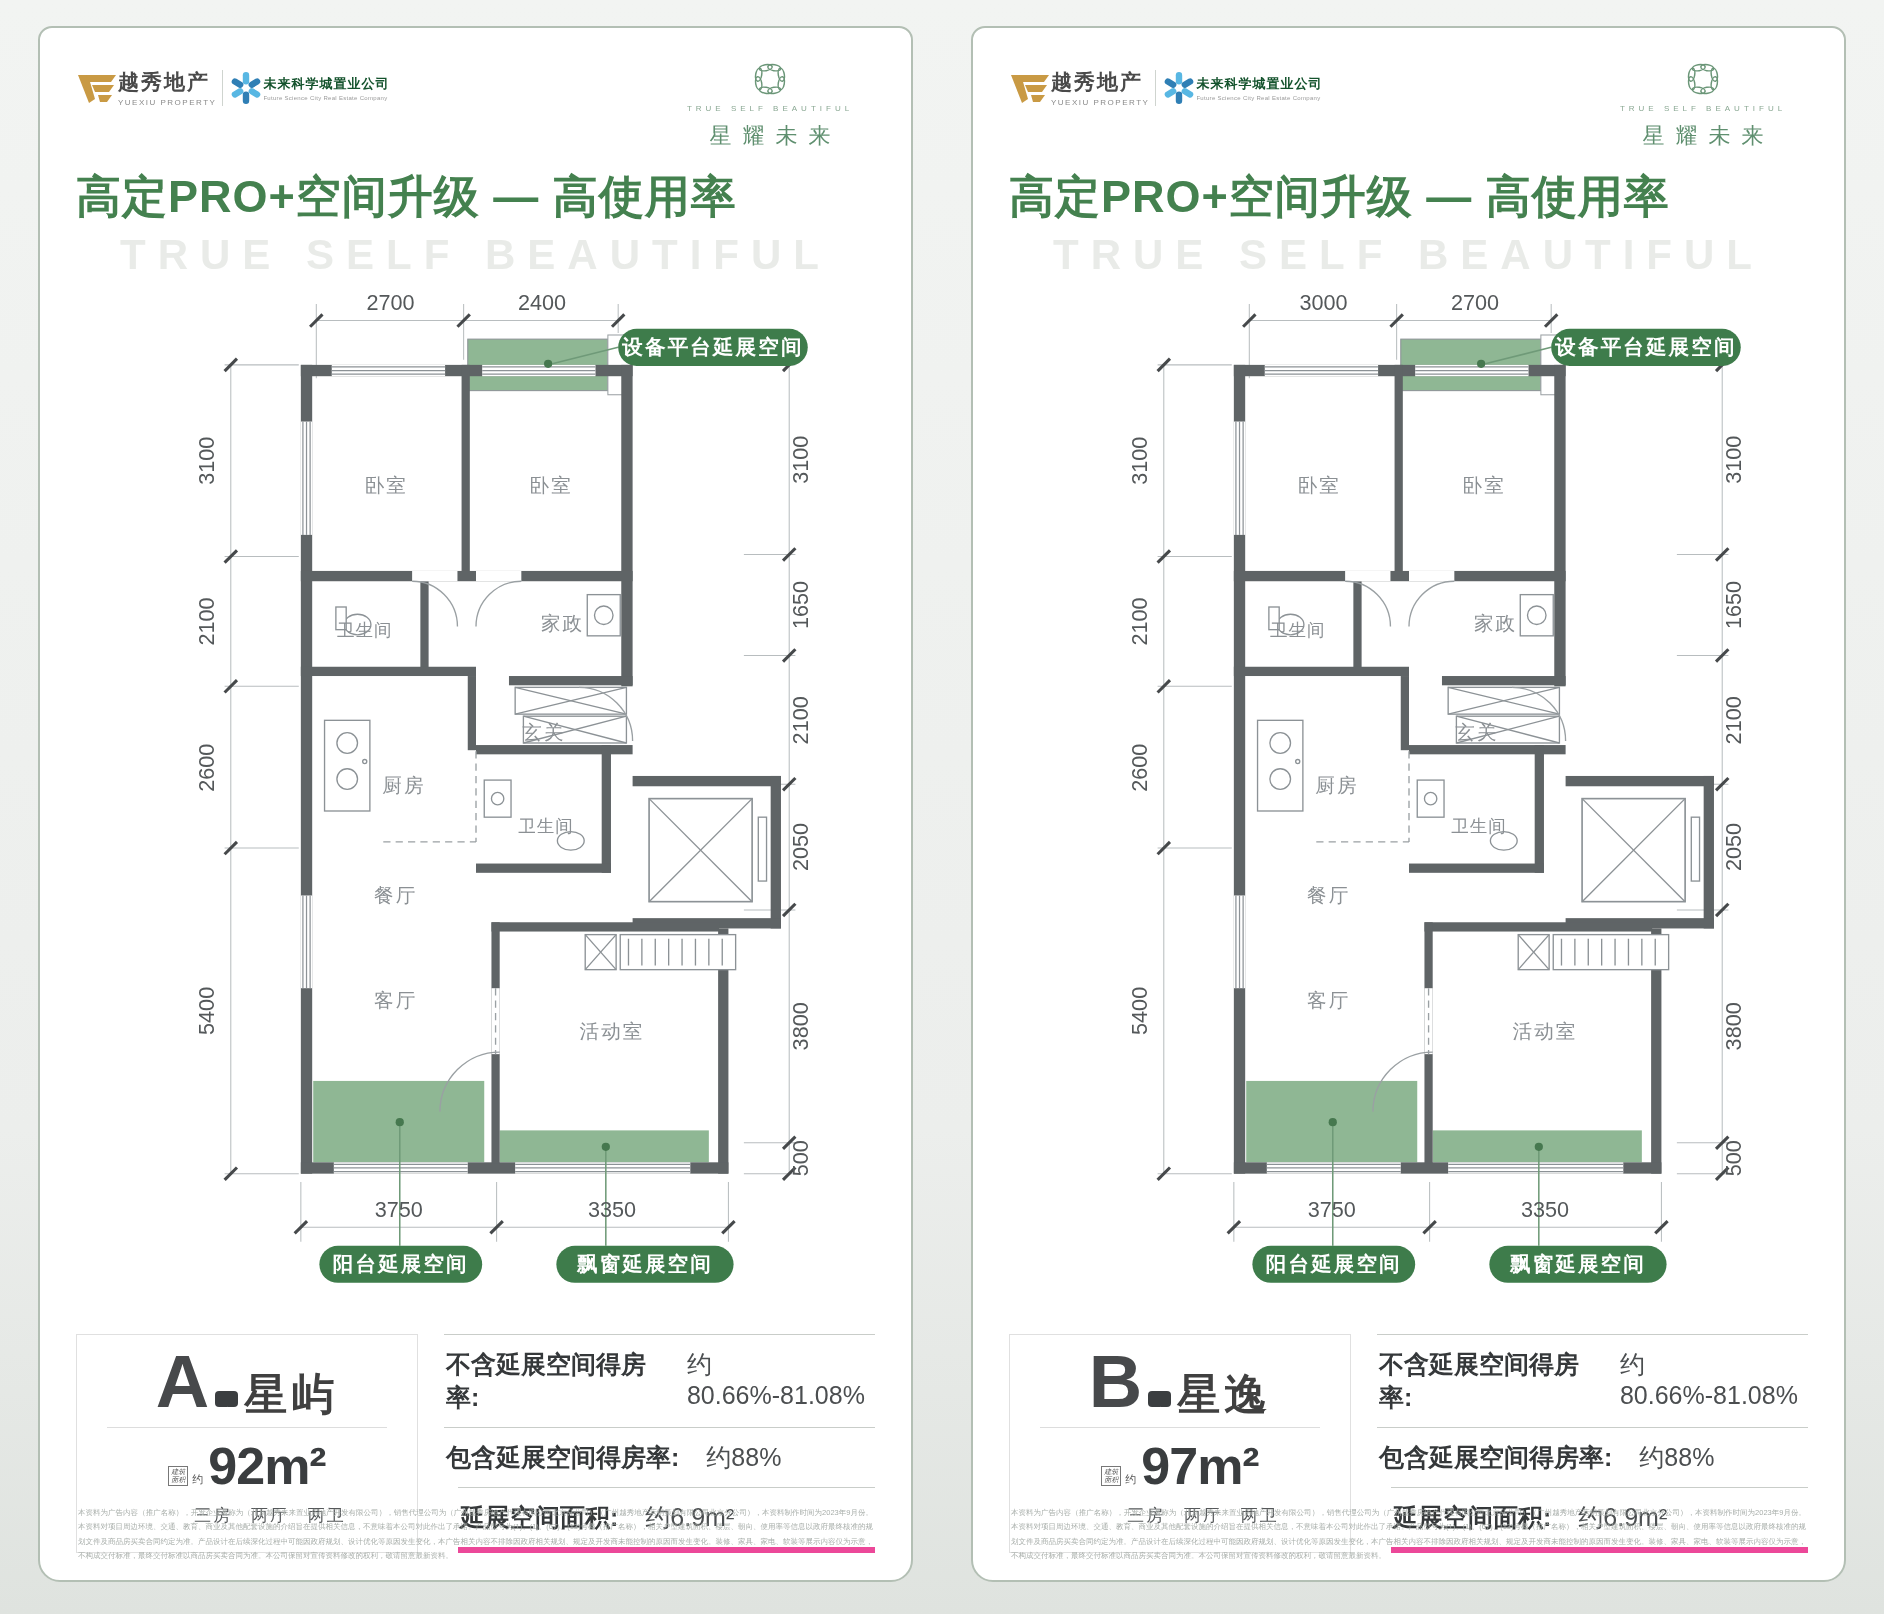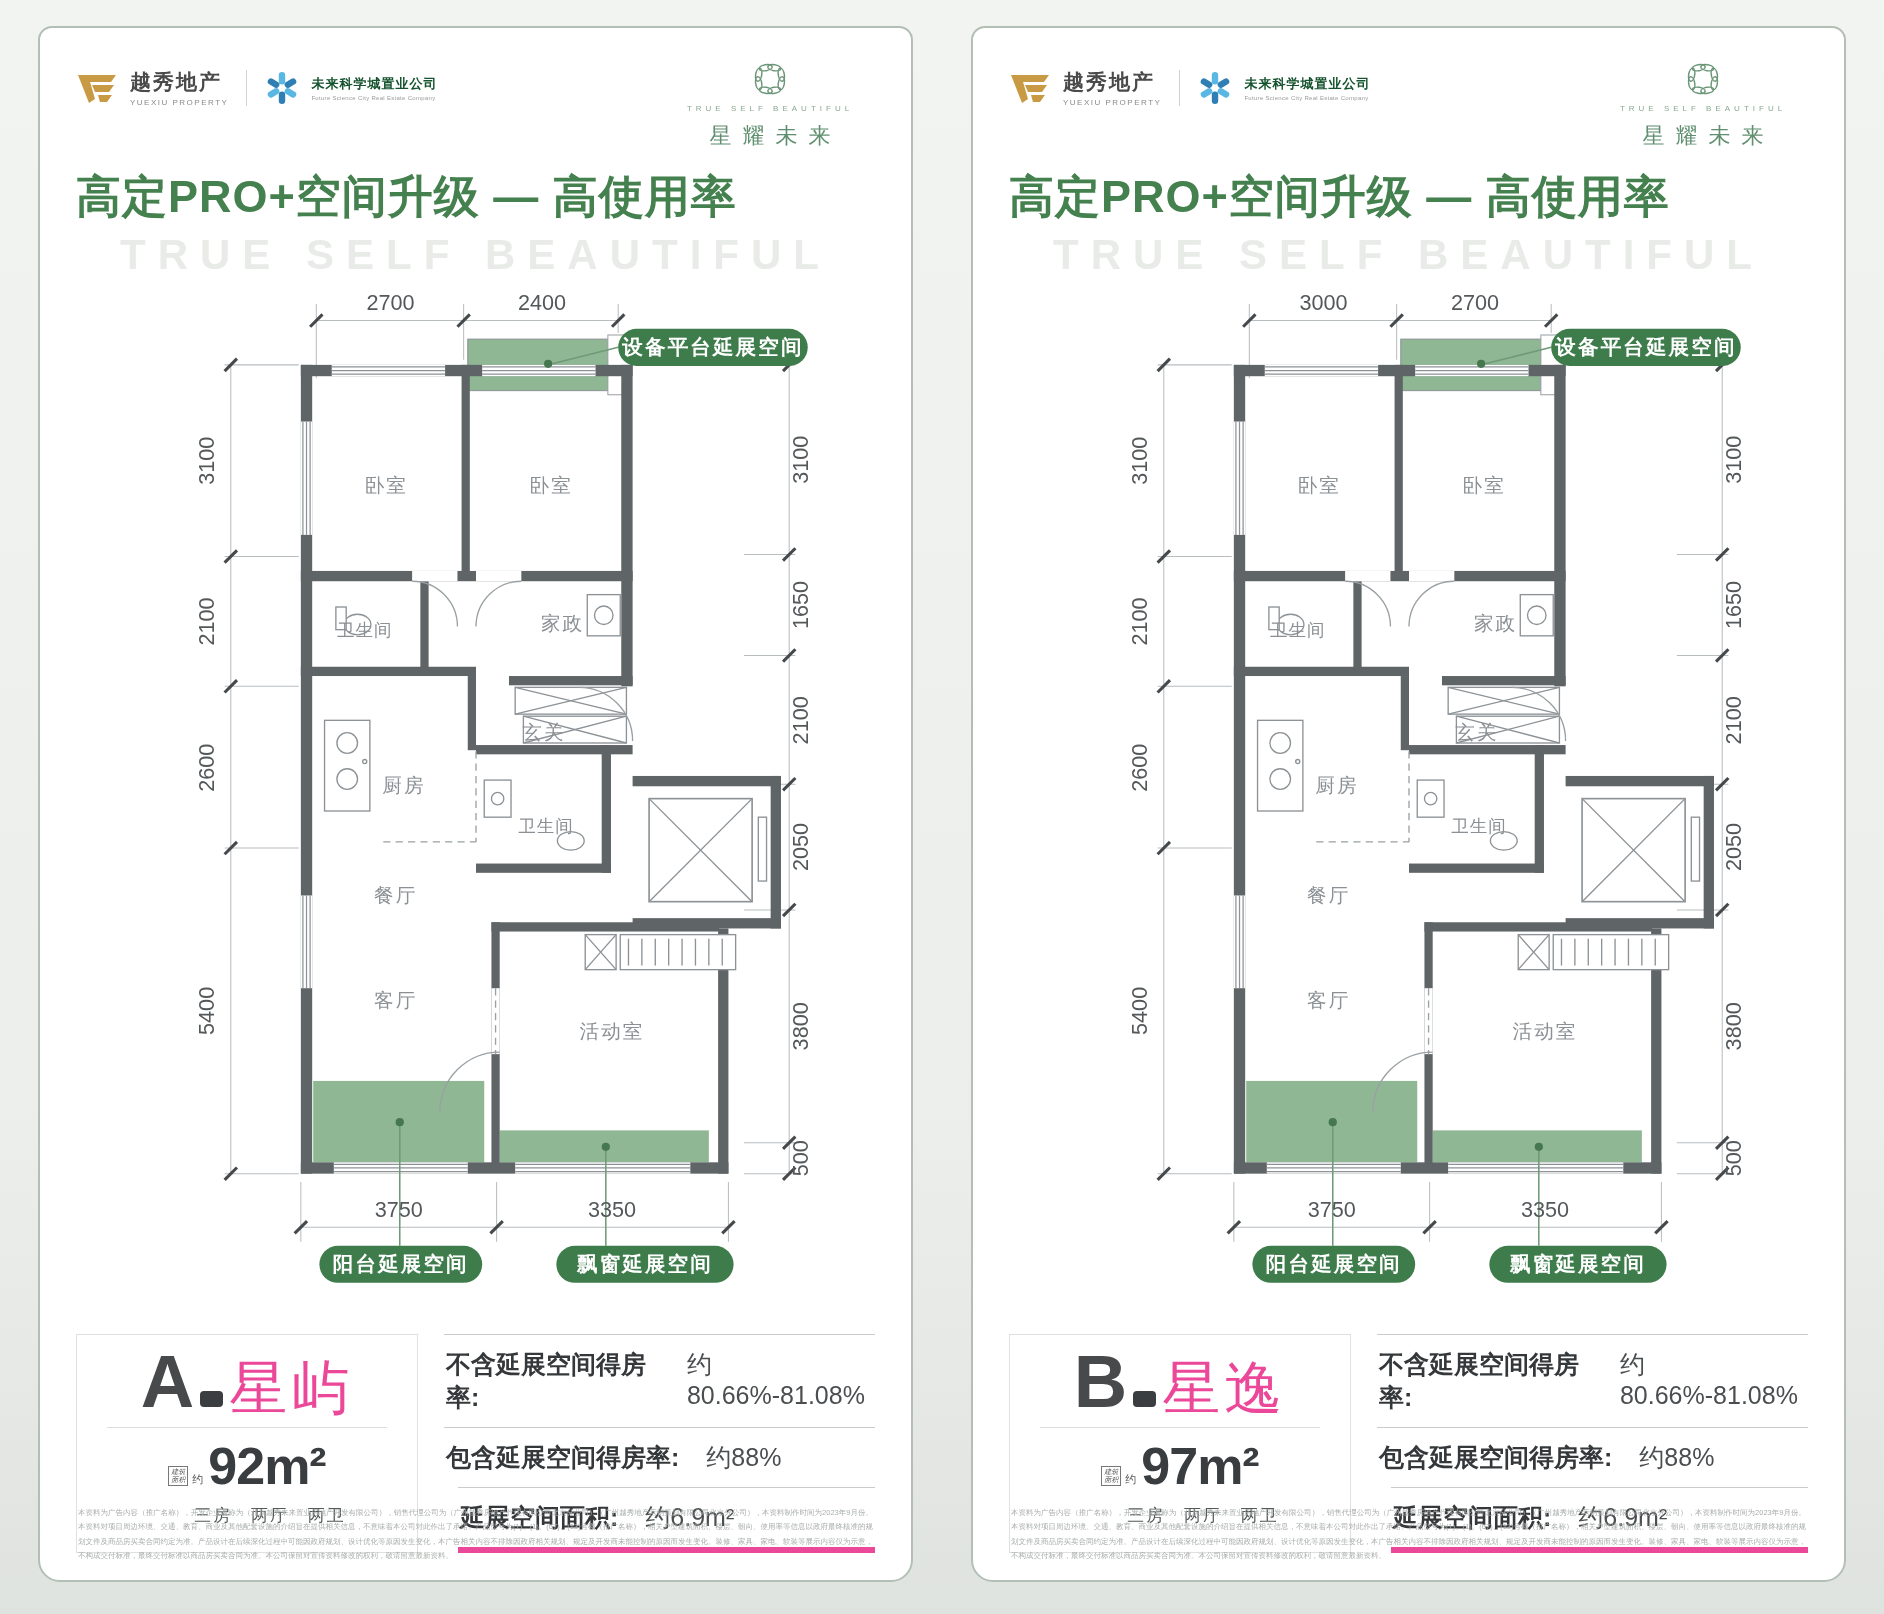--- a/index.html
+++ b/index.html
@@ -11,21 +11,21 @@
   }
   .wrap{display:flex;gap:58px;padding:26px 38px;box-sizing:border-box;}
   .card{
     position:relative;flex:1;height:1556px;box-sizing:border-box;
     background:#fff;border:2px solid #b3bfb4;border-radius:14px 14px 22px 22px;
     box-shadow:inset 0 0 0 1px #ffffff;
     padding:0 36px;overflow:hidden;
   }
   
   .card-head{display:flex;justify-content:space-between;align-items:flex-start;margin-top:30px;height:74px;}
-  .logos{display:flex;align-items:center;gap:12px;margin-top:10px;}
+  .logos{display:flex;align-items:center;margin-top:10px;}
   .logo-text .cn{font-size:21px;font-weight:700;color:#4a4a4a;letter-spacing:2px;}
   .logo-text .en{font-size:8px;color:#8a8a8a;letter-spacing:1.5px;margin-top:2px;}
   .logo-div{width:1px;height:36px;background:#cfd4cf;margin:0 6px;}
   .logo-text2 .cn{font-size:13px;font-weight:700;color:#14532d;letter-spacing:1px;}
   .logo-text2 .en{font-size:6px;color:#9a9a9a;margin-top:2px;letter-spacing:.3px;}
   .emblem{display:flex;flex-direction:column;align-items:center;width:210px;}
   .emblem-caption{font-size:8px;color:#8aa893;letter-spacing:4px;margin-top:4px;white-space:nowrap;}
   .emblem-title{font-size:22px;color:#5f8f6f;letter-spacing:11px;margin-top:8px;white-space:nowrap;text-indent:11px;}
   
   h1.headline{margin:35px 0 0;font-size:45px;font-weight:700;color:#44814f;letter-spacing:1px;}
@@ -35,21 +35,21 @@
   .dim{font-size:21px;fill:#54585a;text-anchor:middle;}
   .room{font-size:19px;fill:#8b9094;text-anchor:middle;letter-spacing:2px;}
   .room-sm{font-size:17px;fill:#8b9094;text-anchor:middle;letter-spacing:1px;}
   .pilltxt{font-size:20px;fill:#ffffff;font-weight:600;text-anchor:middle;letter-spacing:2px;}
   
   .info{display:flex;gap:26px;margin-top:26px;align-items:stretch;}
   .unit-box{width:342px;box-sizing:border-box;border:1px solid #e0e0e0;padding:14px 18px 12px;display:flex;flex-direction:column;align-items:center;background:#fff;}
   .unit-row1{display:flex;align-items:flex-end;gap:6px;}
   .unit-letter{font-size:74px;line-height:.9;font-weight:600;color:#47494b;}
   .badge-v{writing-mode:vertical-rl;background:#3b3e40;color:#fff;font-size:12px;letter-spacing:3px;border-radius:4px;padding:5px 3px;margin-bottom:8px;}
-  .unit-name{font-size:58px;line-height:.95;font-weight:400;color:#ec4899;letter-spacing:4px;}
+  .unit-name{font-size:43px;line-height:.95;font-weight:700;color:#404040;letter-spacing:4px;}
   .unit-div{width:92%;height:1px;background:#ddd;margin:12px 0 8px;}
   .unit-row2{display:flex;align-items:flex-end;gap:3px;}
   .area-badge{display:flex;flex-direction:column;border:1px solid #777;color:#555;font-size:7px;line-height:1.15;padding:1px 2px;margin-bottom:10px;}
   .area-approx{font-size:11px;color:#555;margin:0 2px 9px 1px;}
   .area-val{font-size:52px;font-weight:600;color:#3a3d3f;letter-spacing:-1px;}
   .unit-row3{font-size:17px;color:#55585a;letter-spacing:2px;word-spacing:12px;margin-top:8px;margin-left:46px;}
   .stats{flex:1;display:flex;flex-direction:column;justify-content:center;}
   .stat-row{border-top:1px solid #c9cdc9;padding:13px 2px;display:flex;align-items:baseline;gap:21px;}
   .stats .stat-row:last-child{border-bottom:6px solid #ec4899;margin-left:14px;}
   .stat-label{font-size:25px;font-weight:700;color:#35383a;}

